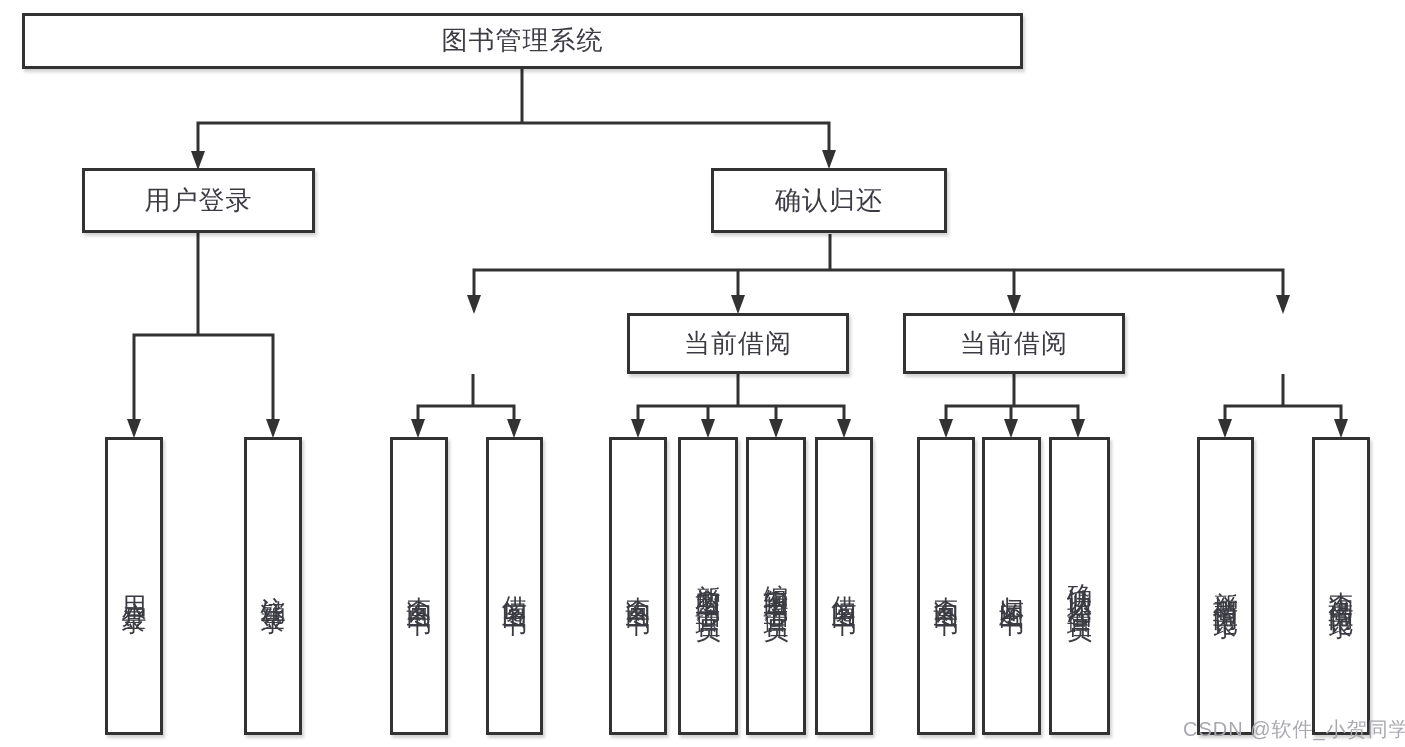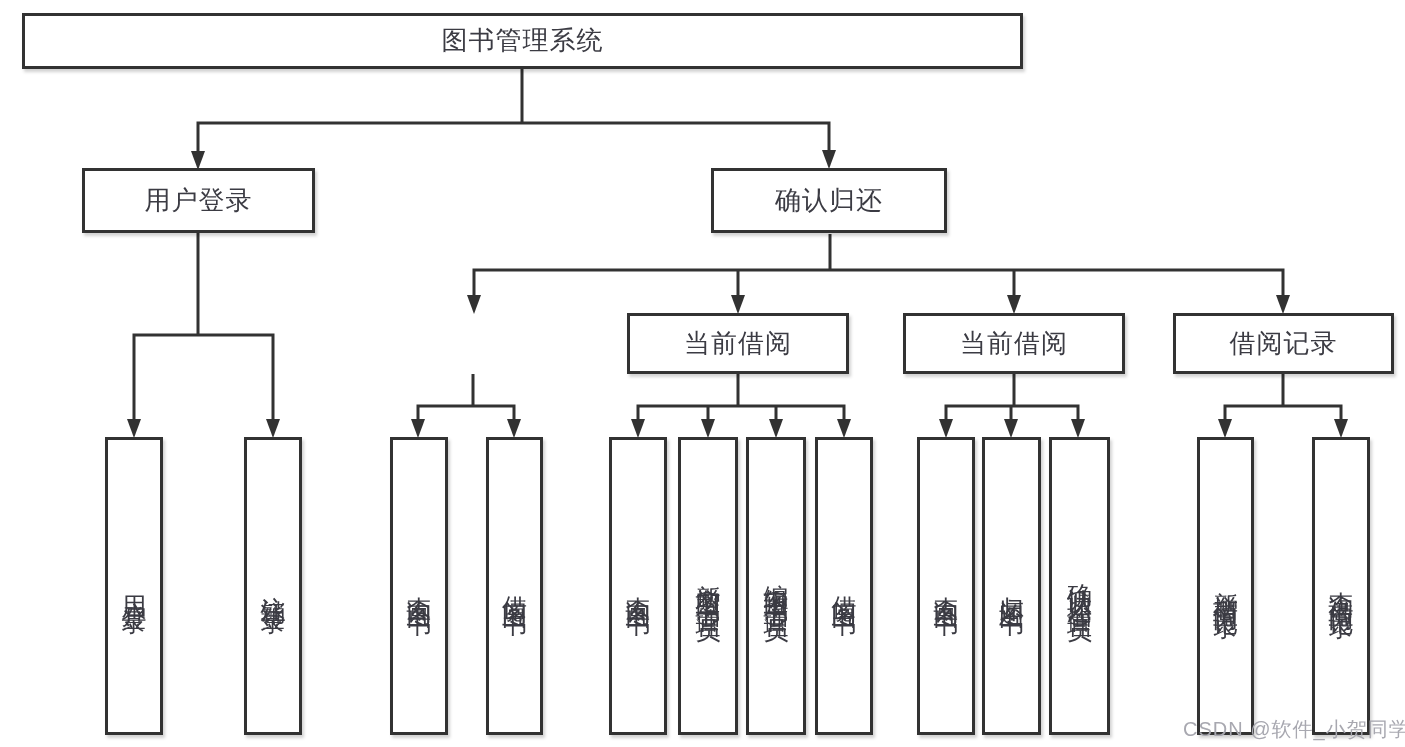--- a/index.html
+++ b/index.html
@@ -76,21 +76,20 @@
     </g>
   </svg>
 
   <div class="box h" style="left:22px;top:13px;width:1001px;height:56px">图书管理系统</div>
 
   <div class="box h" style="left:82px;top:168px;width:233px;height:65px">用户登录</div>
   <div class="box h" style="left:711px;top:168px;width:236px;height:65px">确认归还</div>
 
   <div class="box h" style="left:627px;top:313px;width:222px;height:61px">当前借阅</div>
   <div class="box h" style="left:903px;top:313px;width:222px;height:61px">当前借阅</div>
-  <div class="box h" style="left:1173px;top:313px;width:221px;height:61px">借阅记录</div>
 
   <div class="box v" style="left:105px;top:437px;width:58px;height:298px">用户登录</div>
   <div class="box v" style="left:244px;top:437px;width:58px;height:298px">注销登录</div>
 
   <div class="box v" style="left:390px;top:437px;width:58px;height:298px">查询图书</div>
   <div class="box v" style="left:486px;top:437px;width:57px;height:298px">借阅图书</div>
 
   <div class="box v" style="left:609px;top:437px;width:58px;height:298px">查询图书</div>
   <div class="box v" style="left:678px;top:437px;width:60px;height:298px">新增图书（管理员）</div>
   <div class="box v" style="left:746px;top:437px;width:60px;height:298px">编辑图书（管理员）</div>

